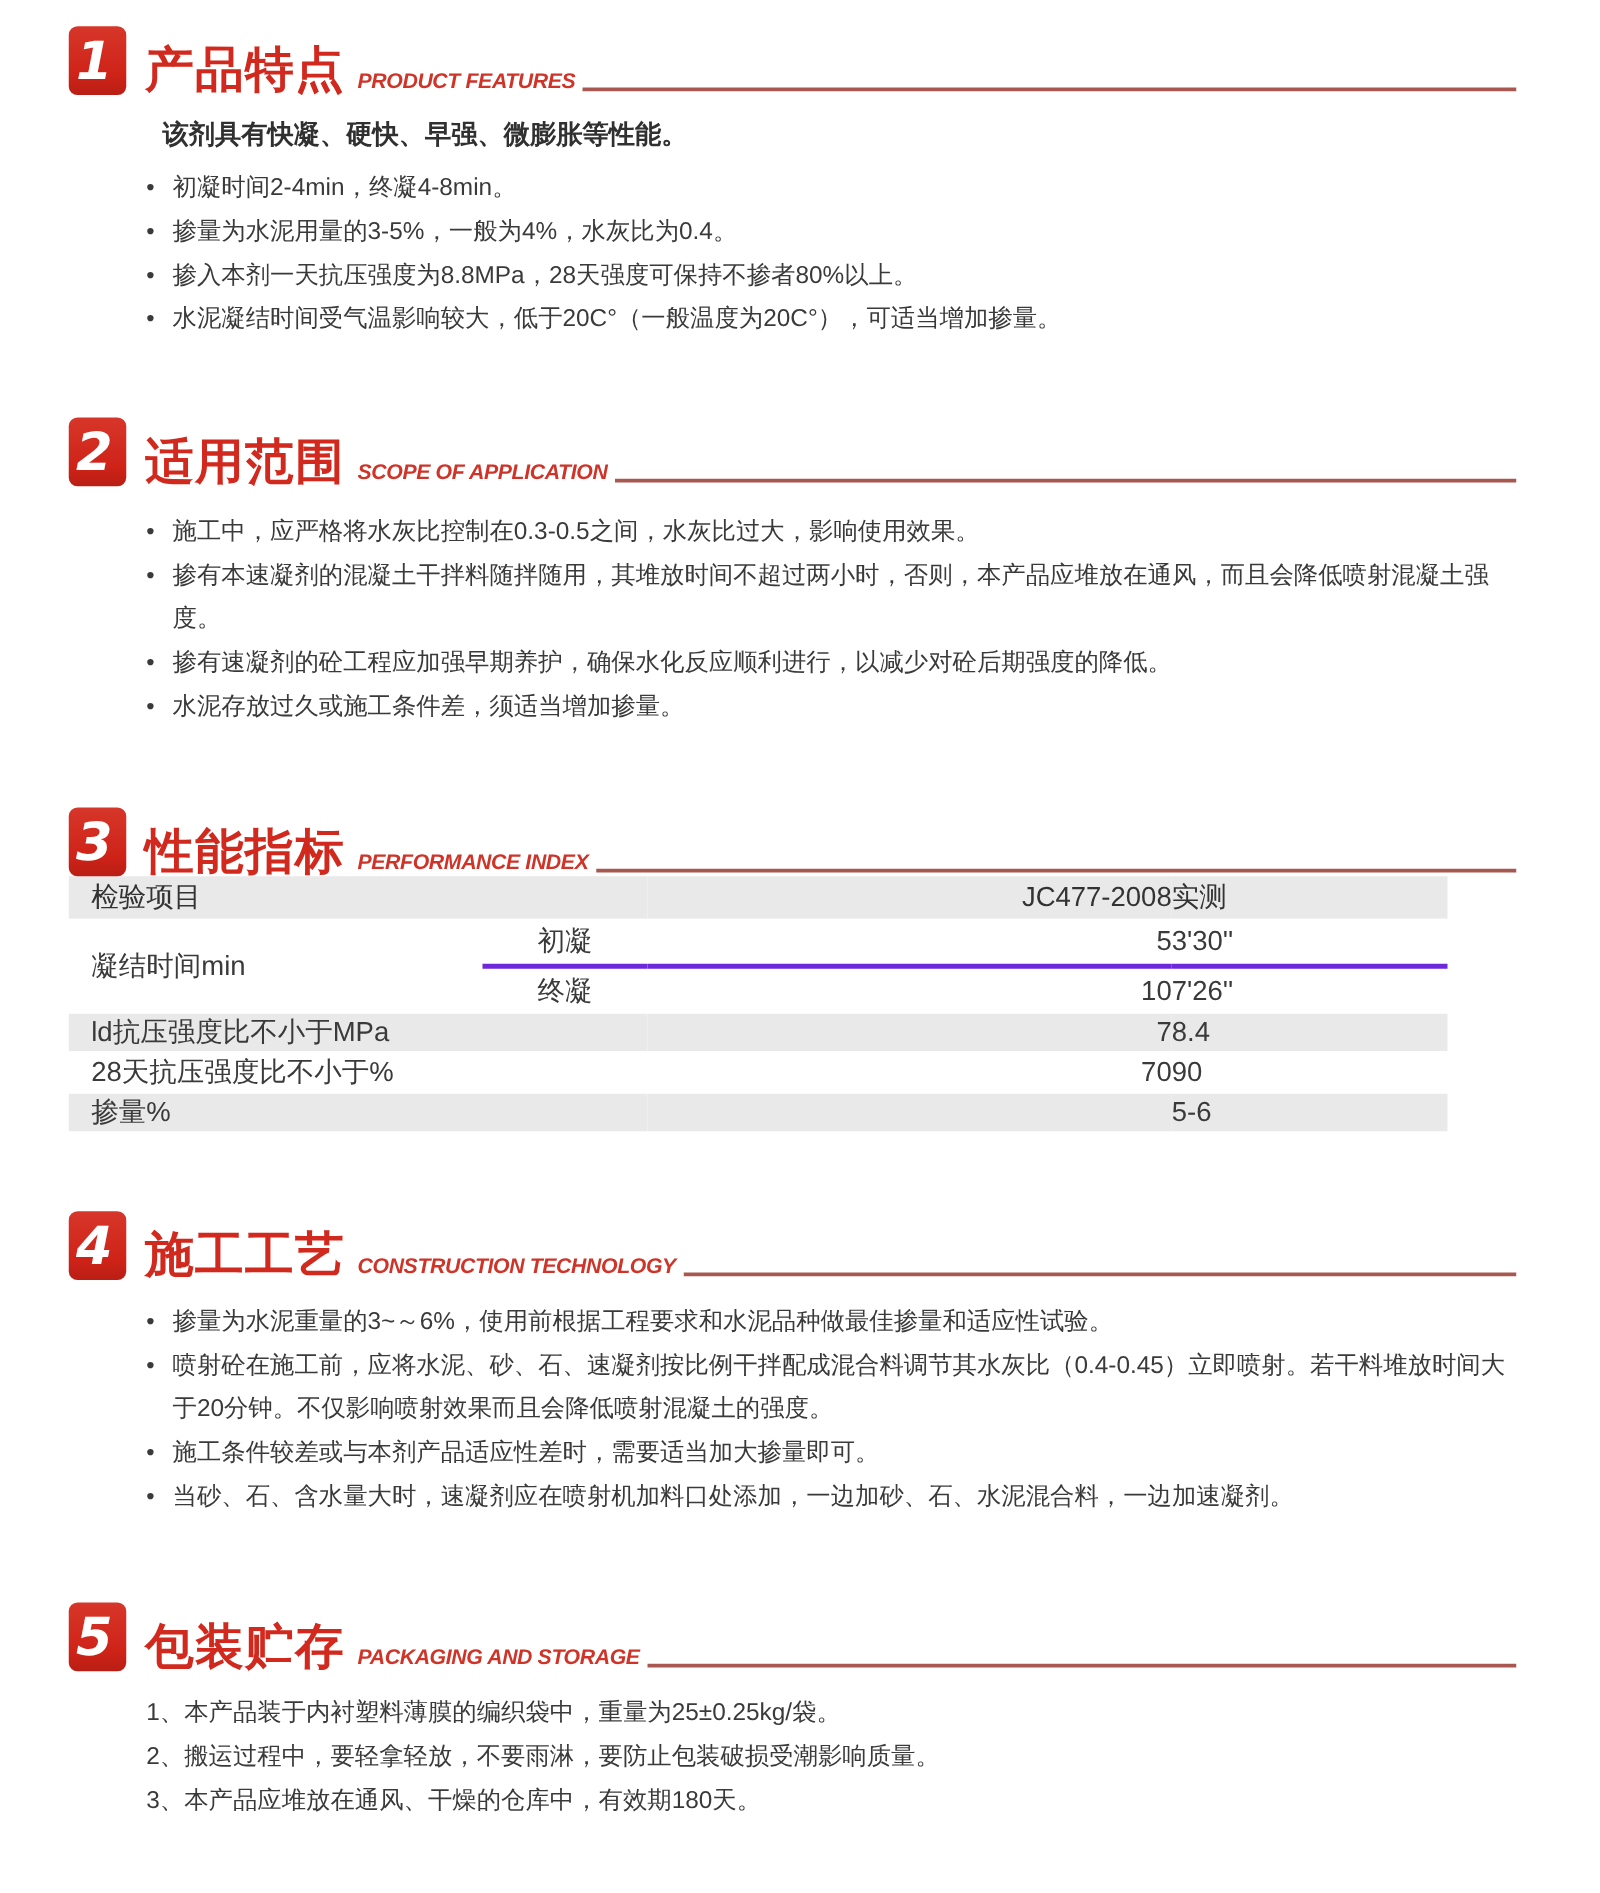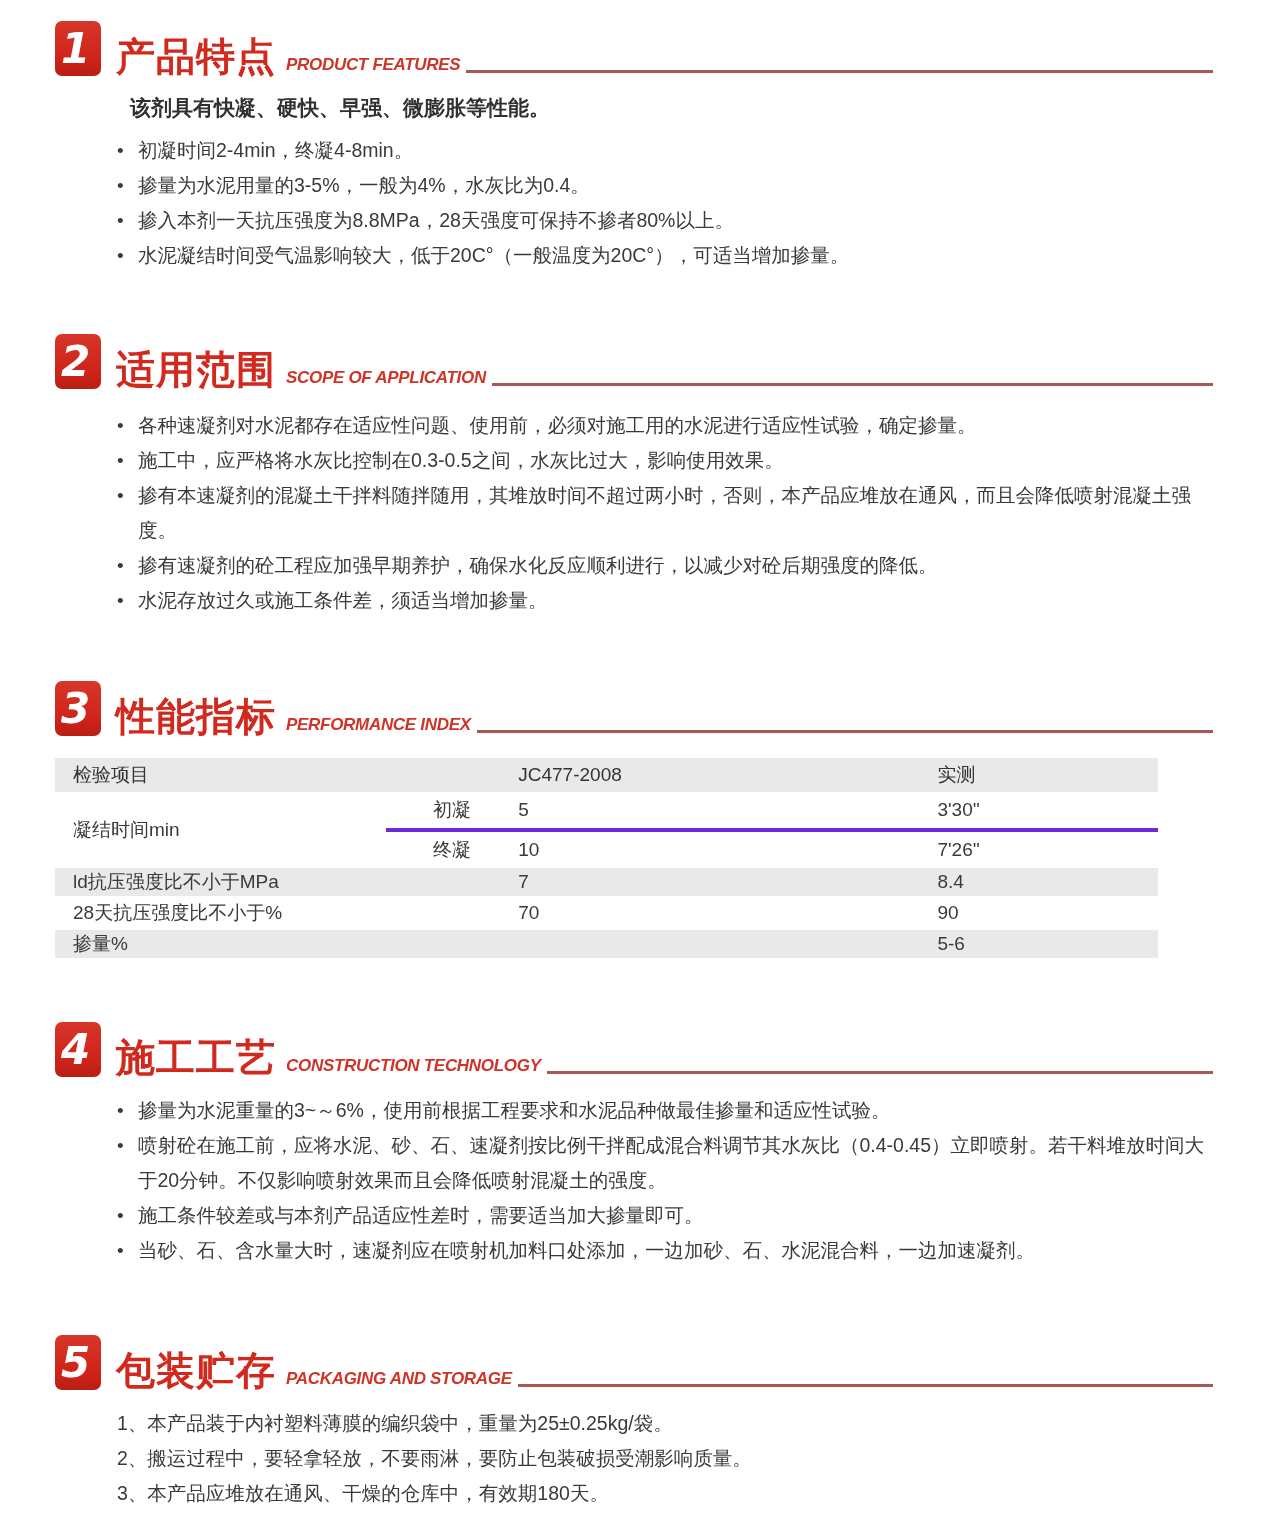--- a/index.html
+++ b/index.html
@@ -106,34 +106,33 @@
     color: #3a3a3a;
   }
   
   .gap-s2 { margin-top: 60px; }
   .gap-s3 { margin-top: 62px; }
   .gap-s4 { margin-top: 63px; }
   .gap-s5 { margin-top: 66px; }
   
   table.perf {
     width: 1103px;
-    margin-top: 22px;
     margin-left: 0px;
     border-collapse: collapse;
-    font-size: 19px;
+    font-size: 22px;
     color: #3a3a3a;
   }
   table.perf td, table.perf th {
     font-weight: normal;
     vertical-align: middle;
     padding: 0;
   }
   table.perf .c-label { width: 30%; text-align: left; padding-left: 18px; }
   table.perf .c-sub   { width: 12%; text-align: center; }
-  table.perf .c-std   { width: 38%; text-align: left; }
+  table.perf .c-std   { width: 38%; text-align: right; }
   table.perf .c-meas  { width: 20%; text-align: left; }
   tr.hdr { background: #e9e9e9; height: 34px; }
   tr.hdr th { font-weight: 500; color: #333333; }
   tr.setrow { background: #ffffff; height: 38px; }
   tr.setrow1 td.rule { border-bottom: 4px solid #6d28d9; }
   tr.band { background: #e9e9e9; height: 28px; }
   tr.plain { background: #ffffff; height: 34px; }
 </style>
 </head>
 <body>
@@ -158,21 +157,20 @@
 
   <div class="sec-header gap-s2">
     <div class="badge">
         <span>2</span>
       </div>
     <div class="sec-title">适用范围</div>
     <div class="sec-sub">SCOPE OF APPLICATION</div>
     <div class="sec-line"></div>
   </div>
   <ul class="bullets" style="margin-top:19px;">
-    <li>各种速凝剂对水泥都存在适应性问题、使用前，必须对施工用的水泥进行适应性试验，确定掺量。</li>
     <li>施工中，应严格将水灰比控制在0.3-0.5之间，水灰比过大，影响使用效果。</li>
     <li>掺有本速凝剂的混凝土干拌料随拌随用，其堆放时间不超过两小时，否则，本产品应堆放在通风，而且会降低喷射混凝土强度。</li>
     <li>掺有速凝剂的砼工程应加强早期养护，确保水化反应顺利进行，以减少对砼后期强度的降低。</li>
     <li>水泥存放过久或施工条件差，须适当增加掺量。</li>
   </ul>
 
   <div class="sec-header gap-s3">
     <div class="badge">
         <span>3</span>
       </div>

